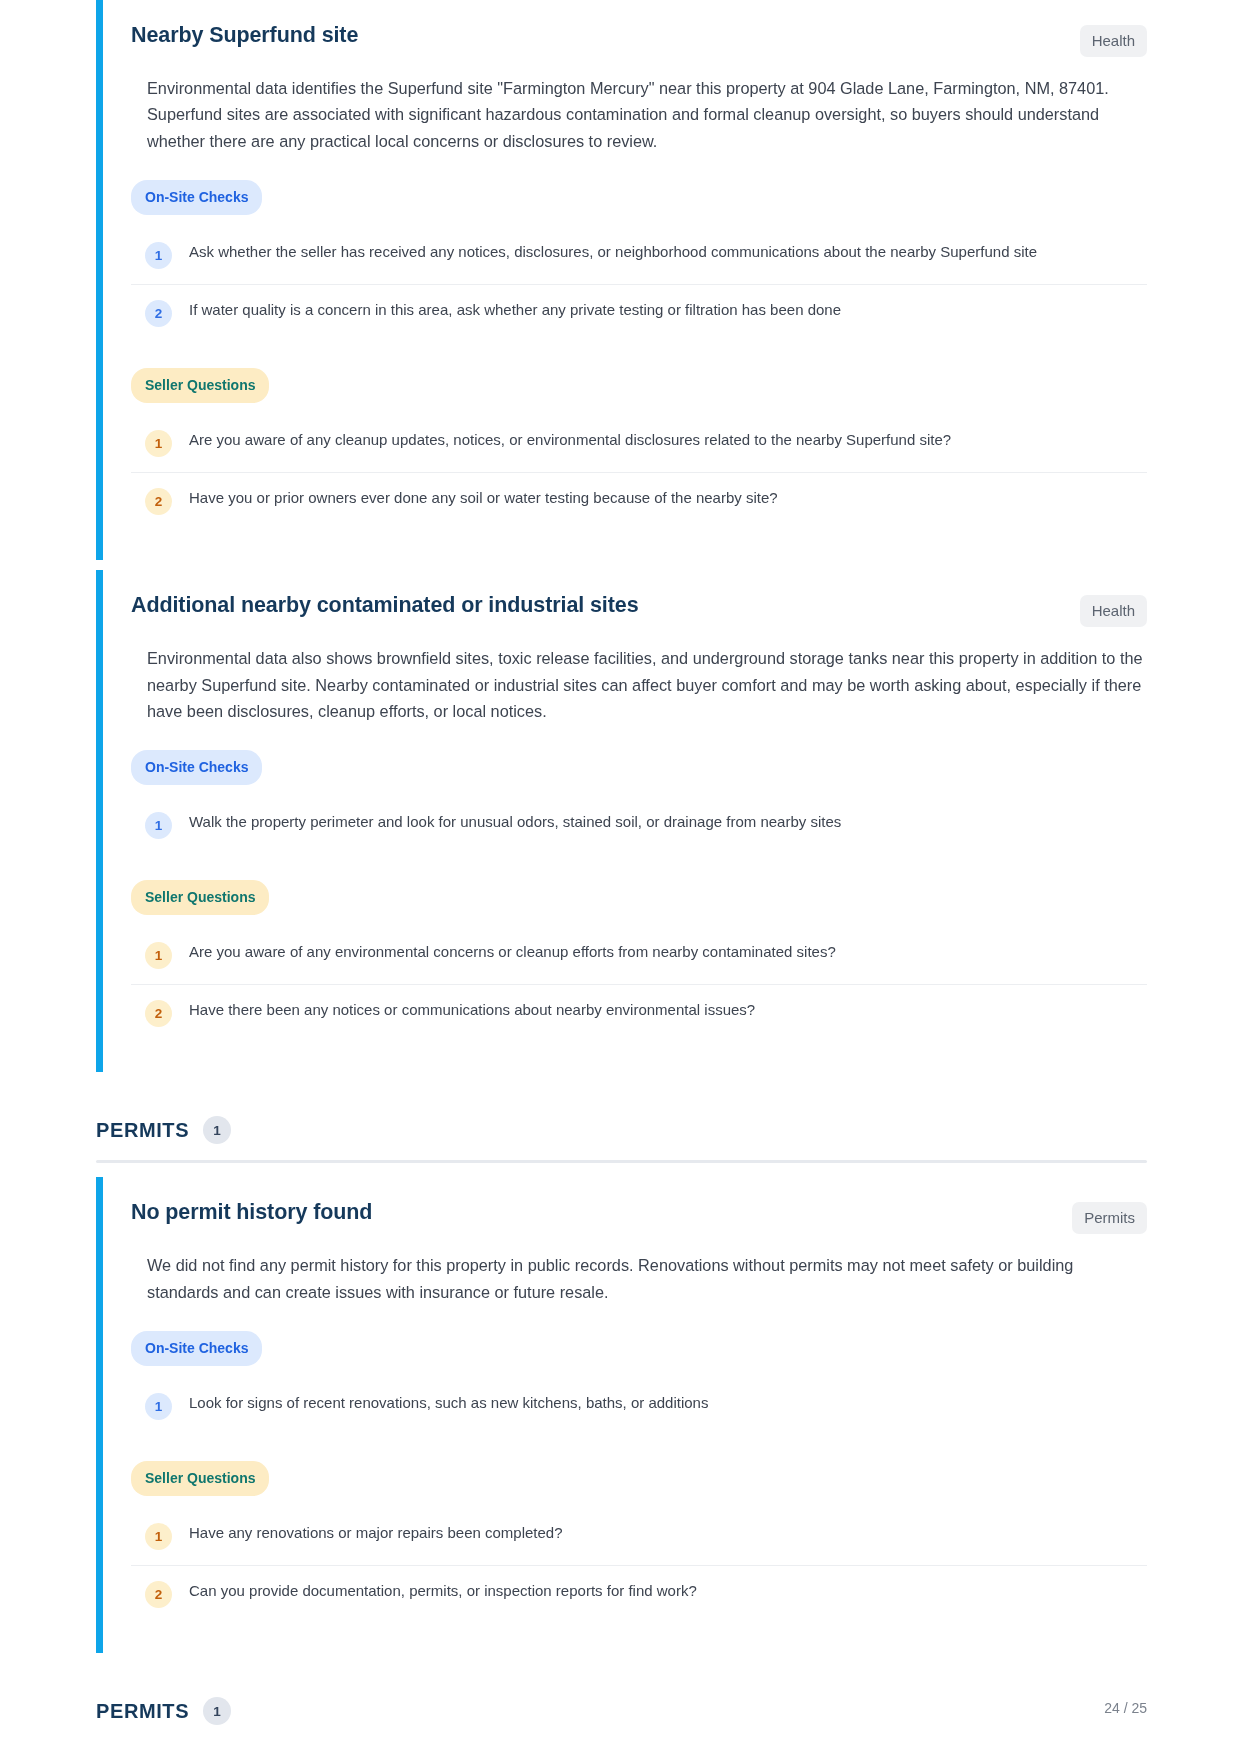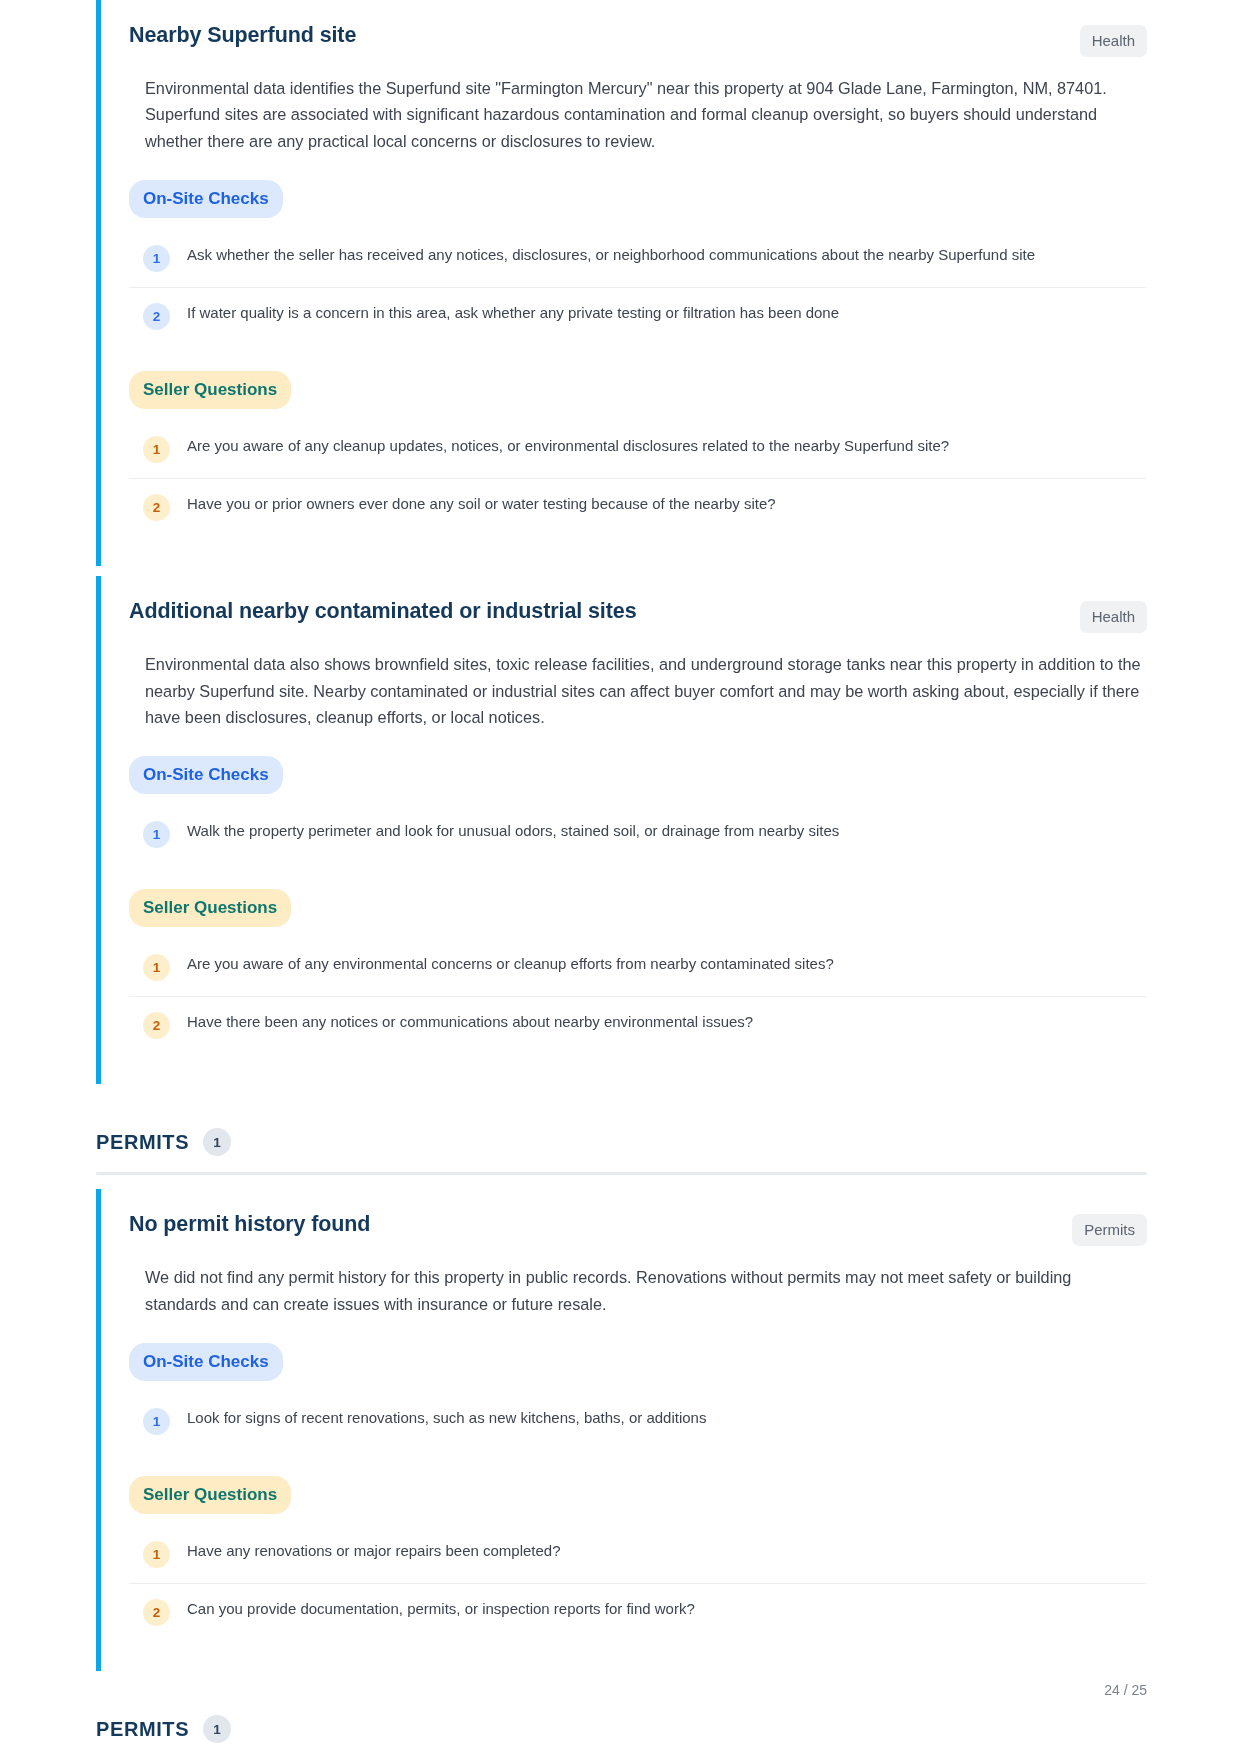--- a/index.html
+++ b/index.html
@@ -16,21 +16,21 @@
     position: relative;
     width: 1242px;
     height: 1754px;
     padding: 0 95px 0 96px;
     overflow: hidden;
   }
 
   
   .card {
     position: relative;
-    border-left: 5px solid #0ea5e9;
+    border-left: 7px solid #0ea5e9;
     padding: 22px 0 30px 28px;
     margin-bottom: 10px;
   }
   .card-perm { margin-bottom: 0; }
 
   .card-head {
     display: flex;
     align-items: flex-start;
     justify-content: space-between;
     gap: 20px;
@@ -61,21 +61,21 @@
     font-size: 16.3px;
     line-height: 1.62;
     color: #3d4450;
     max-width: 1023px;
     margin-left: 16px;
   }
 
   
   .pill {
     display: inline-block;
-    font-size: 17px;
+    font-size: 14px;
     font-weight: bold;
     line-height: 1;
     padding: 10px 14px 11px;
     border-radius: 16px;
     margin-top: 26px;
   }
   .pill-checks   { background: #dce9fd; color: #1f62e0; }
   .pill-questions{ background: #fdecc4; color: #0f766e; text-align: right; }
 
   
@@ -144,21 +144,21 @@
     height: 3px;
     background: #e6e9ee;
     border-radius: 2px;
     margin-bottom: 14px;
   }
 
   
   .footer {
     position: absolute;
     right: 95px;
-    bottom: 56px;
+    bottom: 38px;
     font-size: 14px;
     color: #7b828d;
   }
 </style>
 </head>
 <body>
 
 <div class="page">
 
   <div class="card">

